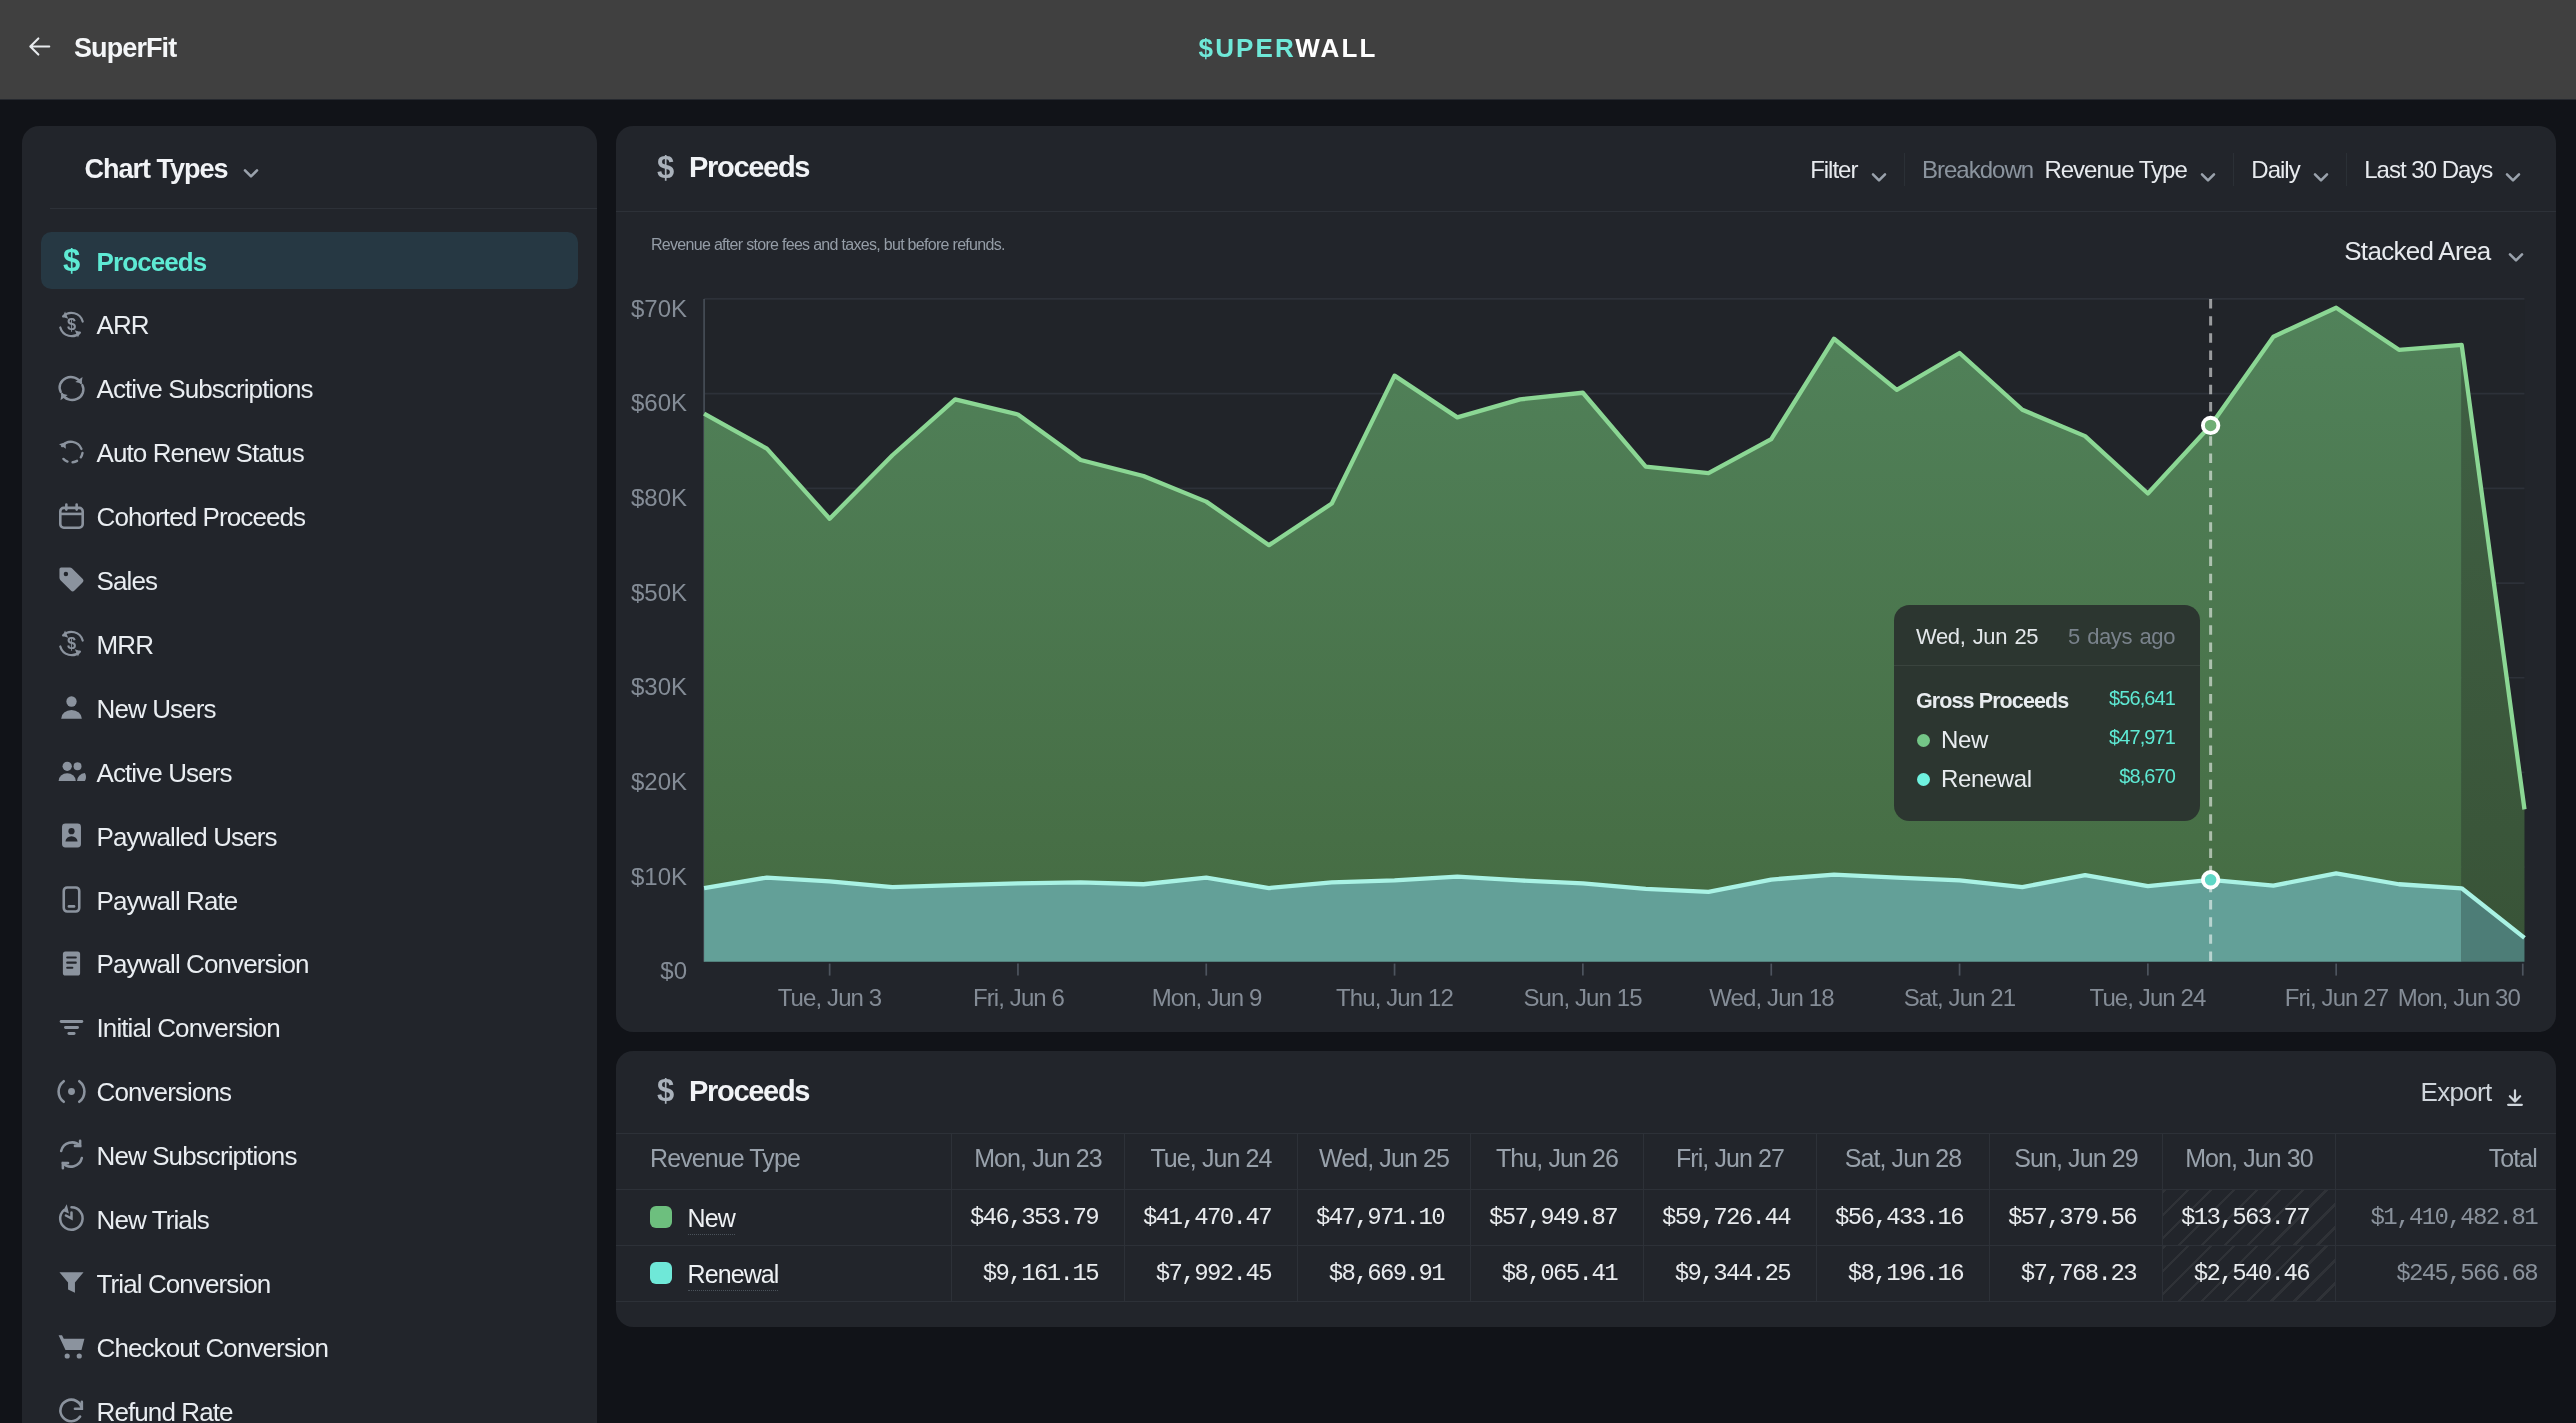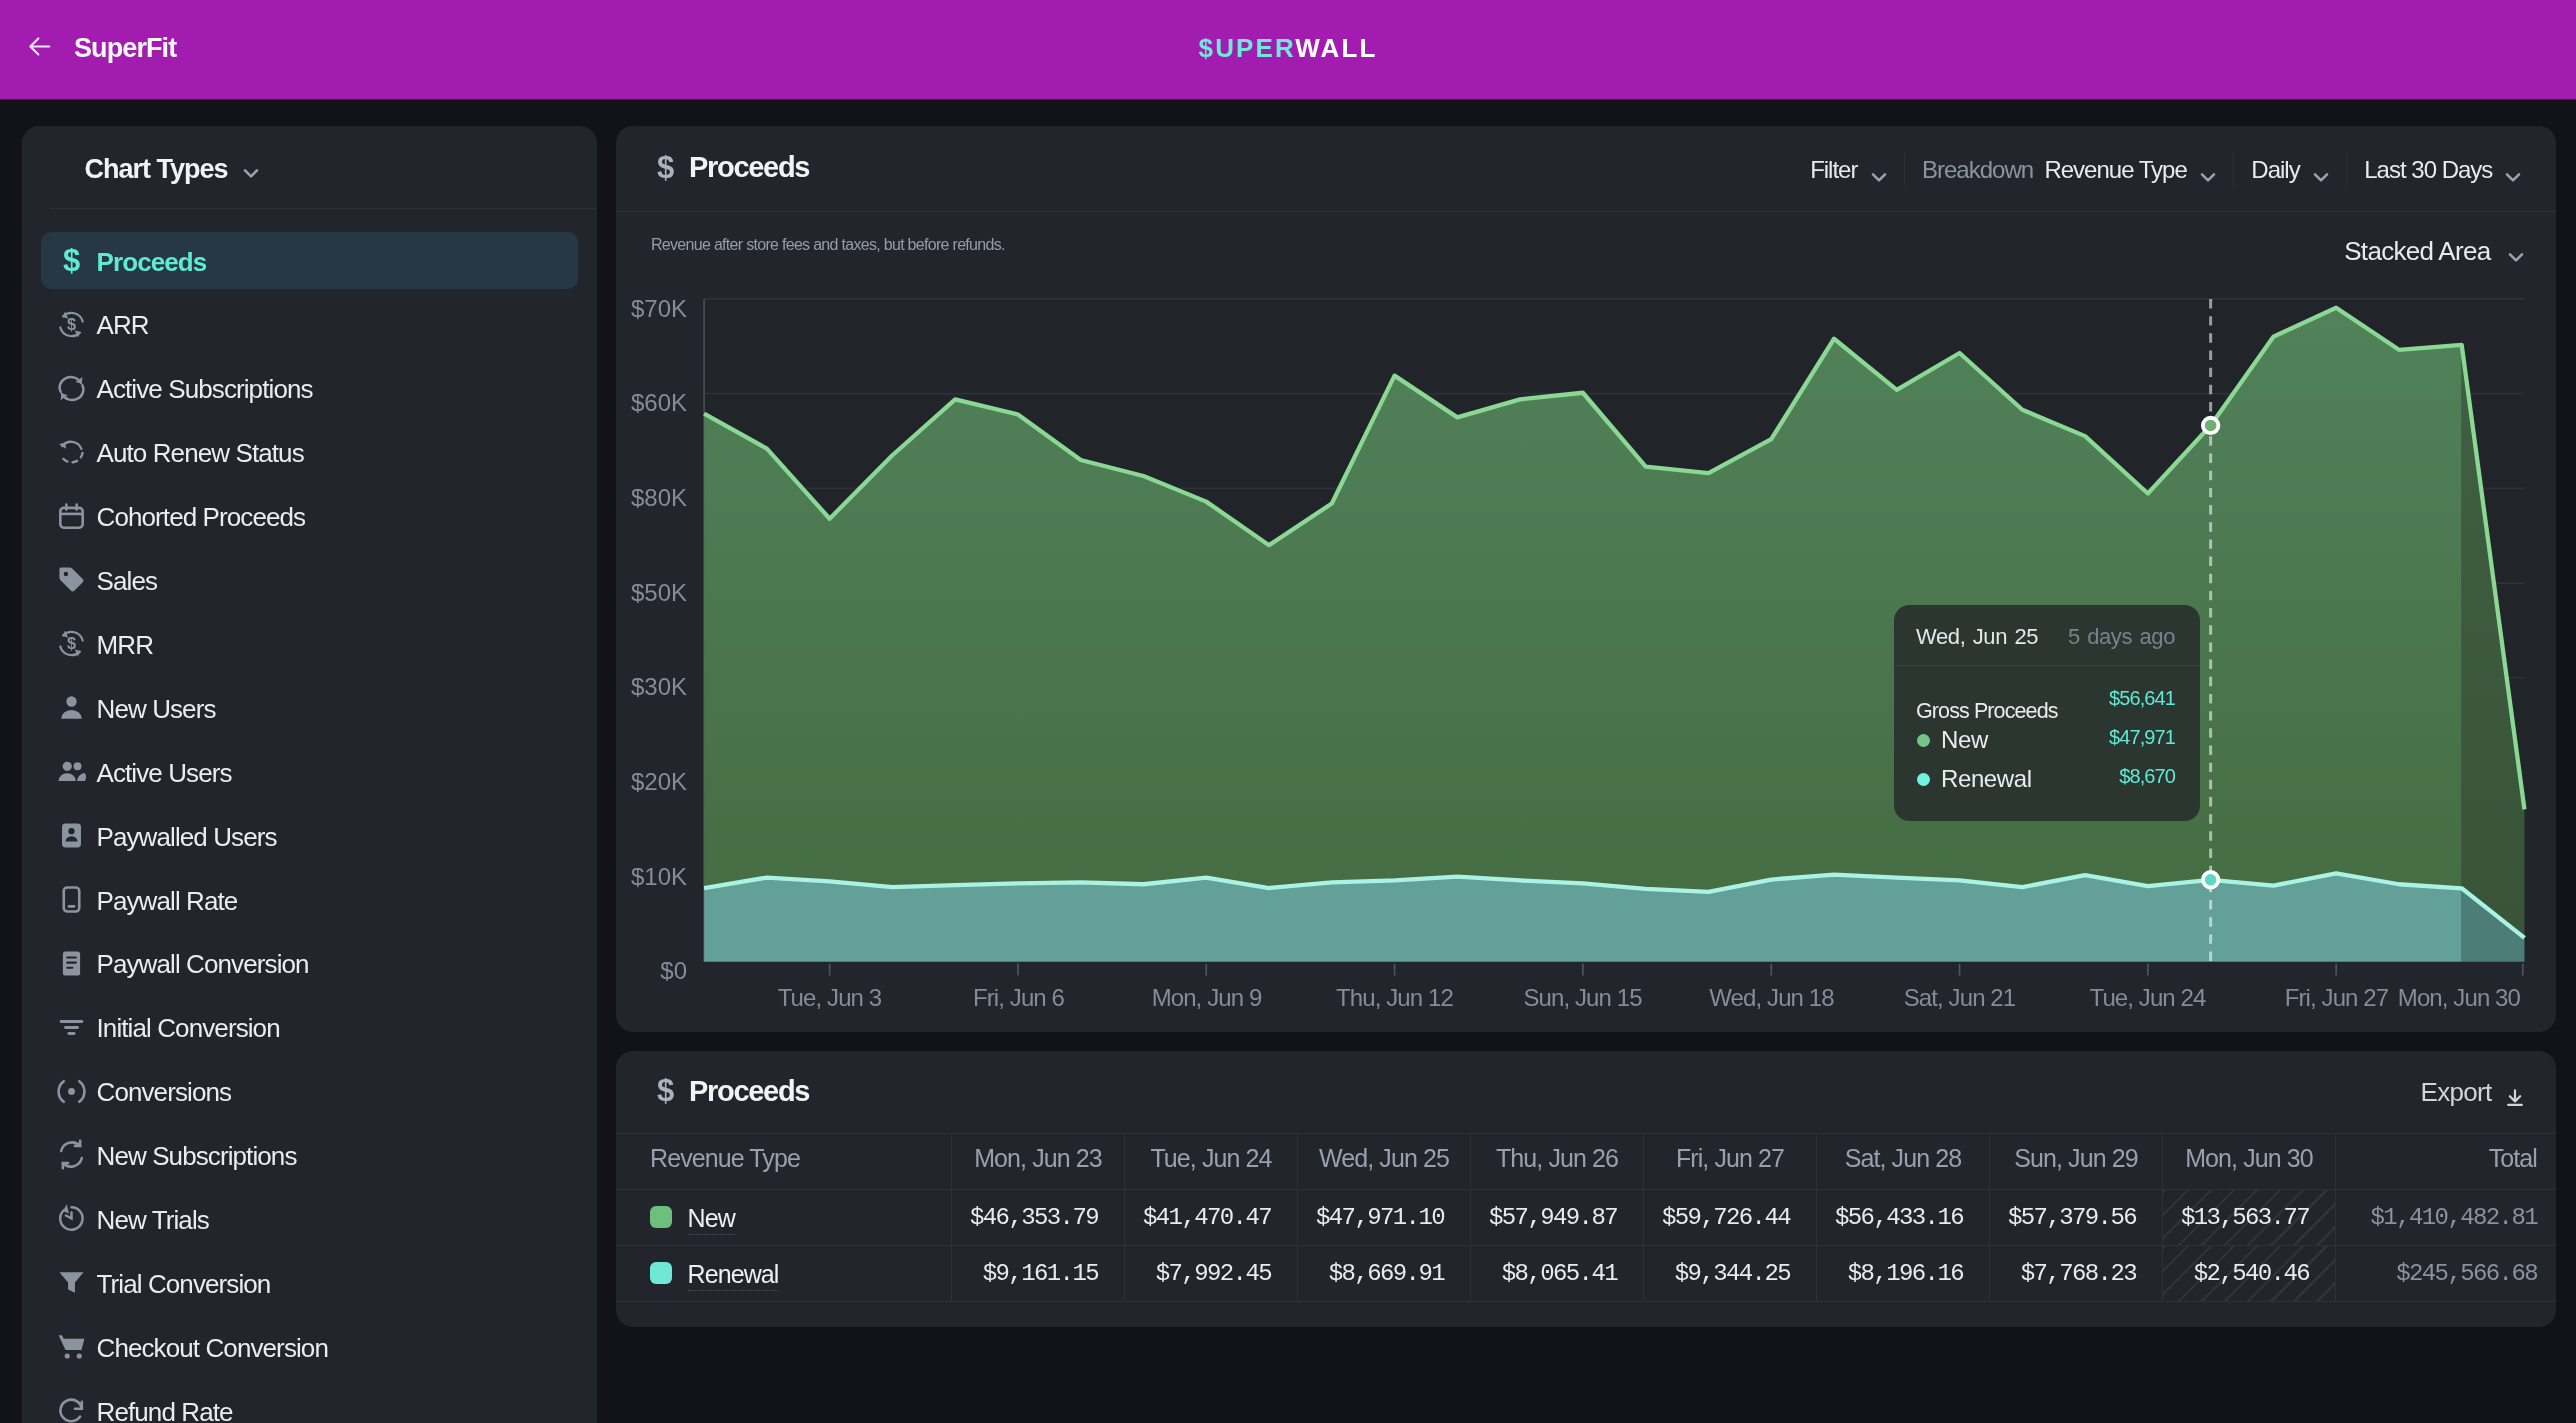--- a/index.html
+++ b/index.html
@@ -1,18 +1,18 @@
 <!DOCTYPE html>
 <html style="font-size:13.7px"><head>
 <meta charset="utf-8">
 <style>
   * { margin:0; padding:0; box-sizing:border-box; }
   html,body { width:2576px; height:1424px; background:#111318; overflow:hidden; }
   body { font-family:"Liberation Sans", sans-serif; color:#eef1f4; position:relative; }
-  .topbar { position:absolute; left:0; top:0; width:2576px; height:100px; background:#a21caf; border-bottom:0.9px solid #26292f; }
+  .topbar { position:absolute; left:0; top:0; width:2576px; height:100px; background:#404040; border-bottom:0.9px solid #26292f; }
   .back { position:absolute; left:28px; top:35px; width:23px; height:23px; }
   .brand { position:absolute; left:74px; top:33px; font-size:27px; font-weight:bold; letter-spacing:-0.9px; color:#f4f6f8; }
   .logo { position:absolute; left:0; top:33px; width:2576px; text-align:center; font-size:26px; font-weight:bold; letter-spacing:2.1px; color:#fff; }
   .logo .t { color:#6fe8d8; }
   .card { position:absolute; background:#22252b; border-radius:17px; }
   .sidebar { left:21.5px; top:126px; width:575px; height:1340px; }
   .sb-head { position:relative; height:83px; border-bottom:0.9px solid #2d3138;margin-left:28px; }
   .sb-title { position:absolute; left:35px; top:28px; font-size:27px; font-weight:bold; color:#f1f3f6; letter-spacing:-1px; }
   .chev { display:inline-block; width:24px; height:24px; vertical-align:middle; }
   .sb-list { padding:23px 19px 0 19px; }
@@ -341,21 +341,21 @@
 <div class="xlab" style="left:1865px;top:984px;width:189px;text-align:center;">Sat, Jun 21</div>
 <div class="xlab" style="left:2053px;top:984px;width:189px;text-align:center;">Tue, Jun 24</div>
 <div class="xlab" style="left:2242px;top:984px;width:189px;text-align:center;">Fri, Jun 27</div>
 <div class="xlab" style="left:2365px;top:984px;width:155px;text-align:right;">Mon, Jun 30</div>
 <div class="tooltip">
   <div class="tt-head">
       <span class="tt-date">Wed, Jun 25</span>
       <span class="tt-ago">5 days ago</span>
     </div>
   <div class="tt-row" style="top:82px;">
-      <span class="tt-lab" style="font-weight:normal;font-size:21.5px;letter-spacing:-0.9px;top:12px;">Gross Proceeds</span>
+      <span class="tt-lab" style="font-weight:bold;font-size:21.5px;letter-spacing:-0.9px;top:2px;">Gross Proceeds</span>
       <span class="tt-val">$56,641</span>
     </div>
   <div class="tt-row" style="top:121px;">
       <span class="tt-dot" style="background:#74c687;"></span>
       <span class="tt-dot-lab">New</span>
       <span class="tt-val">$47,971</span>
     </div>
   <div class="tt-row" style="top:160px;">
       <span class="tt-dot" style="background:#6ff2df;"></span>
       <span class="tt-dot-lab">Renewal</span>

